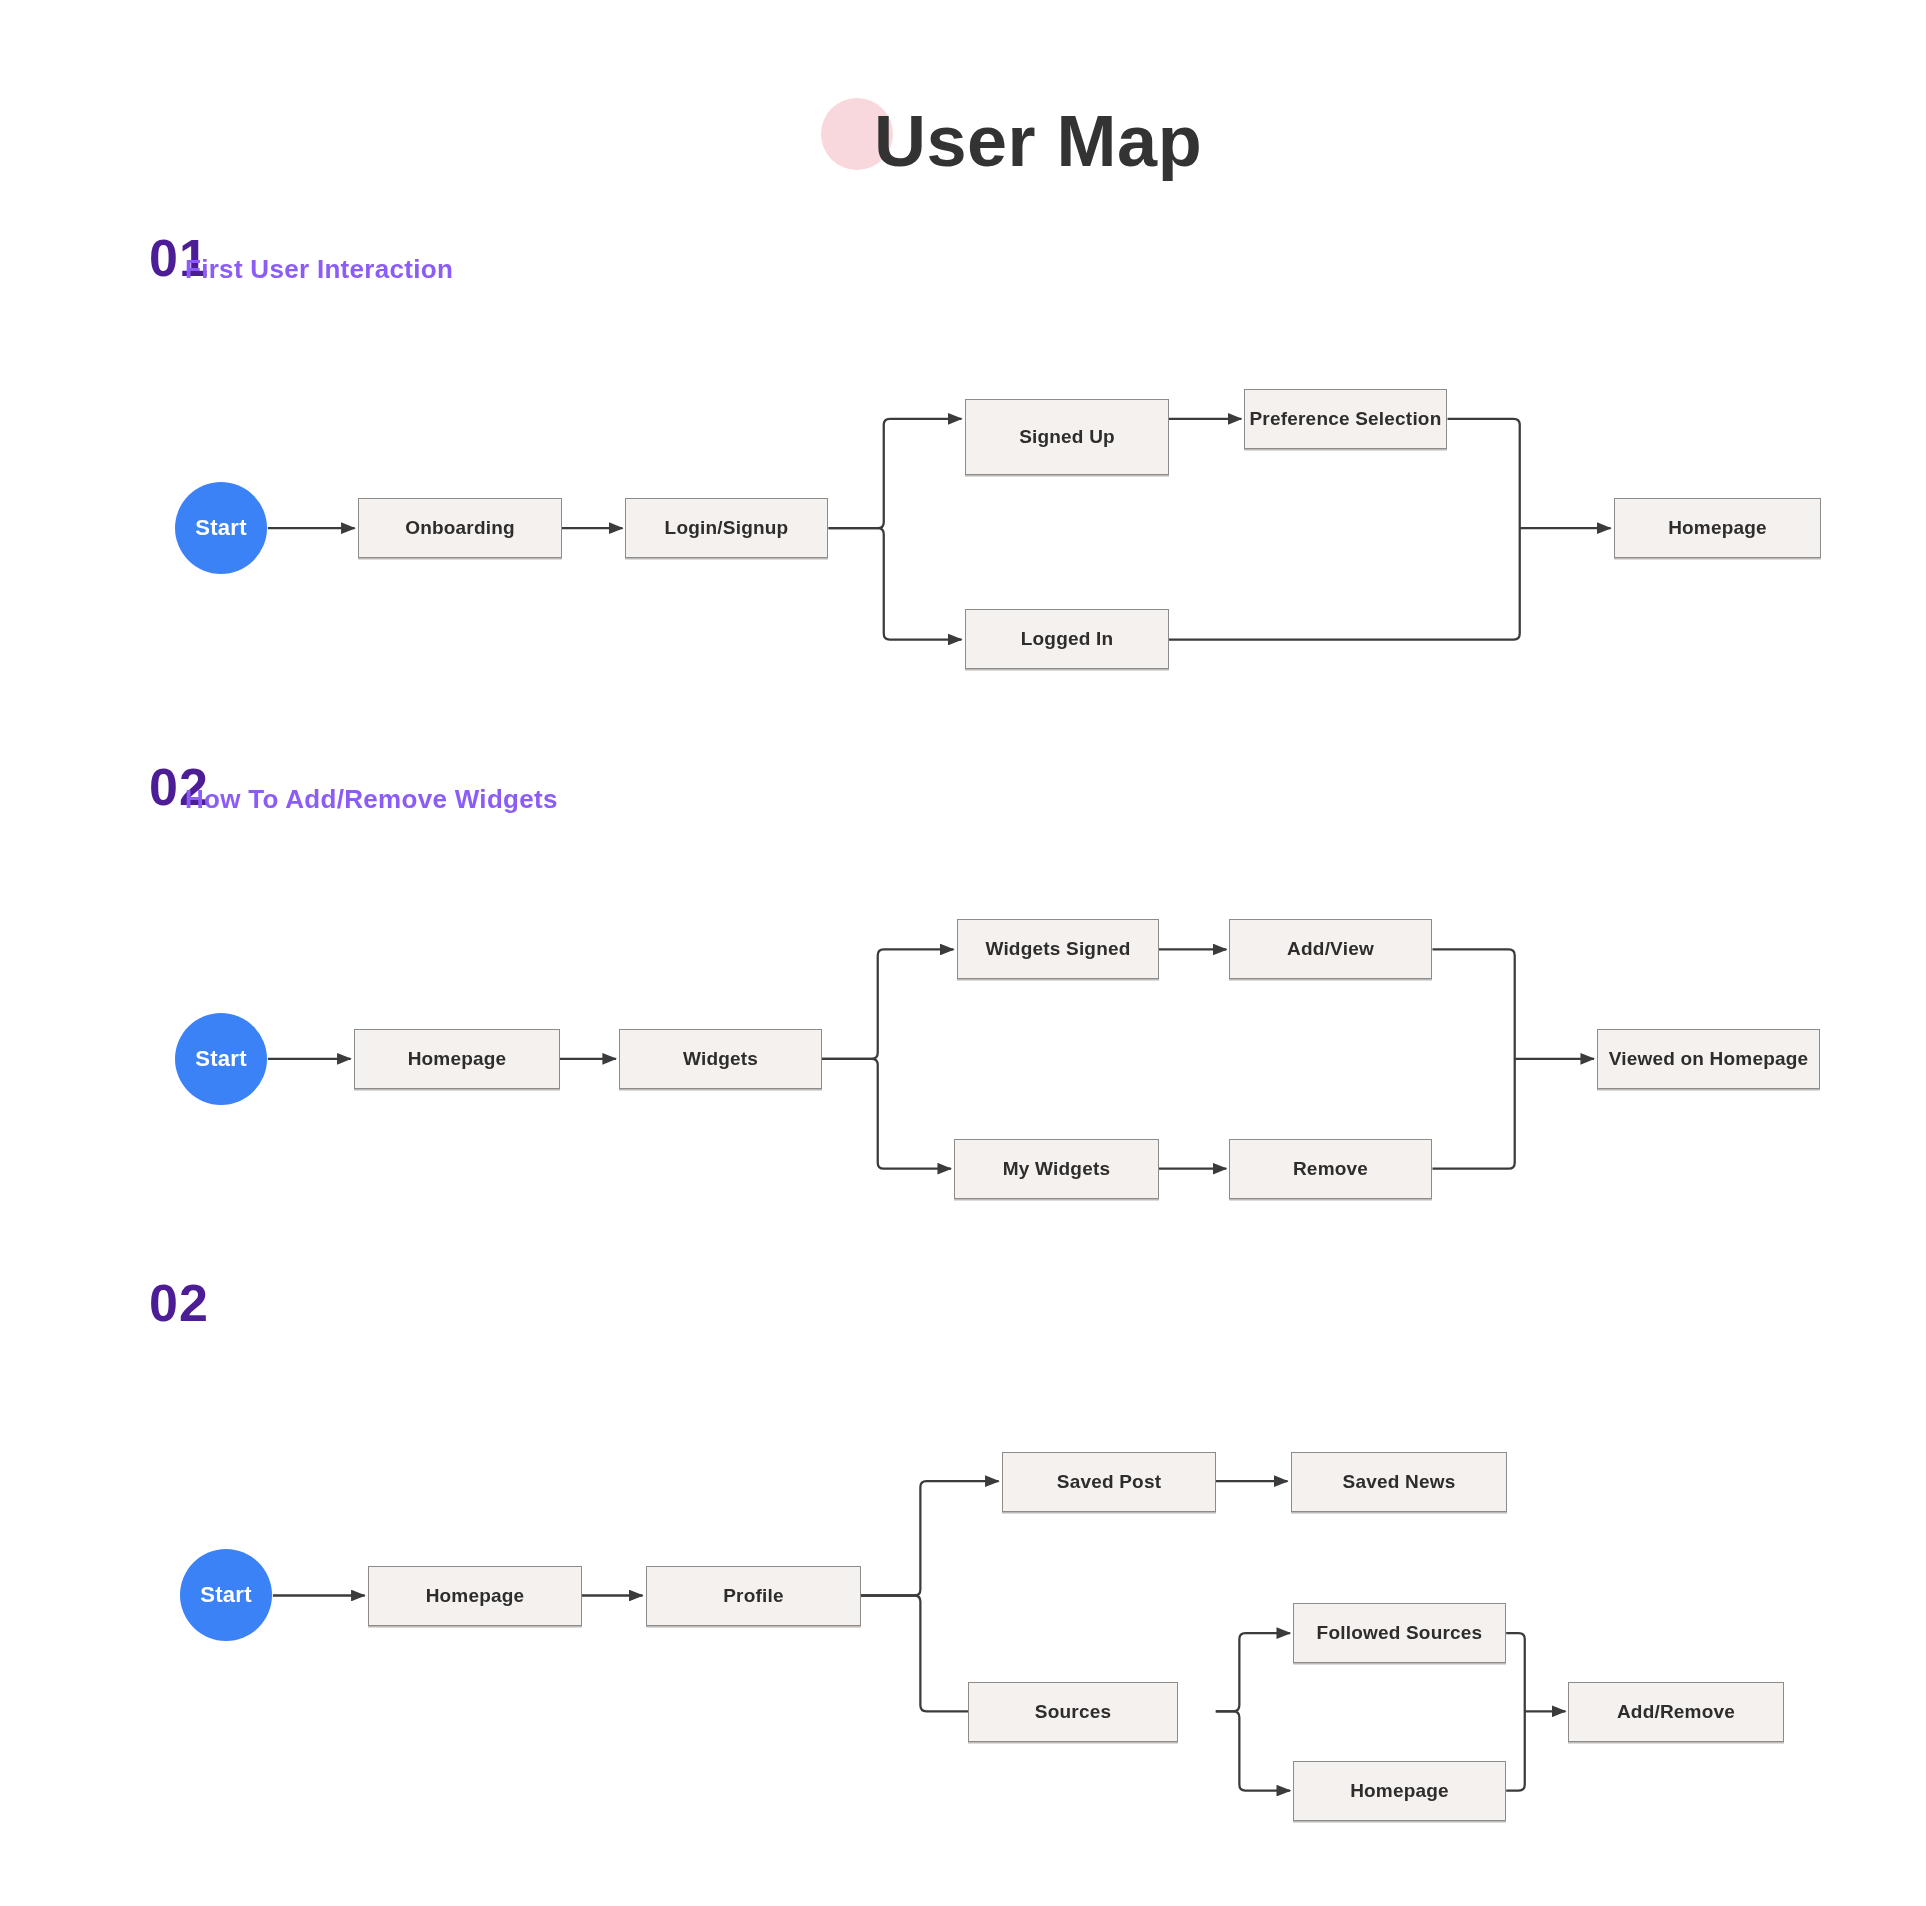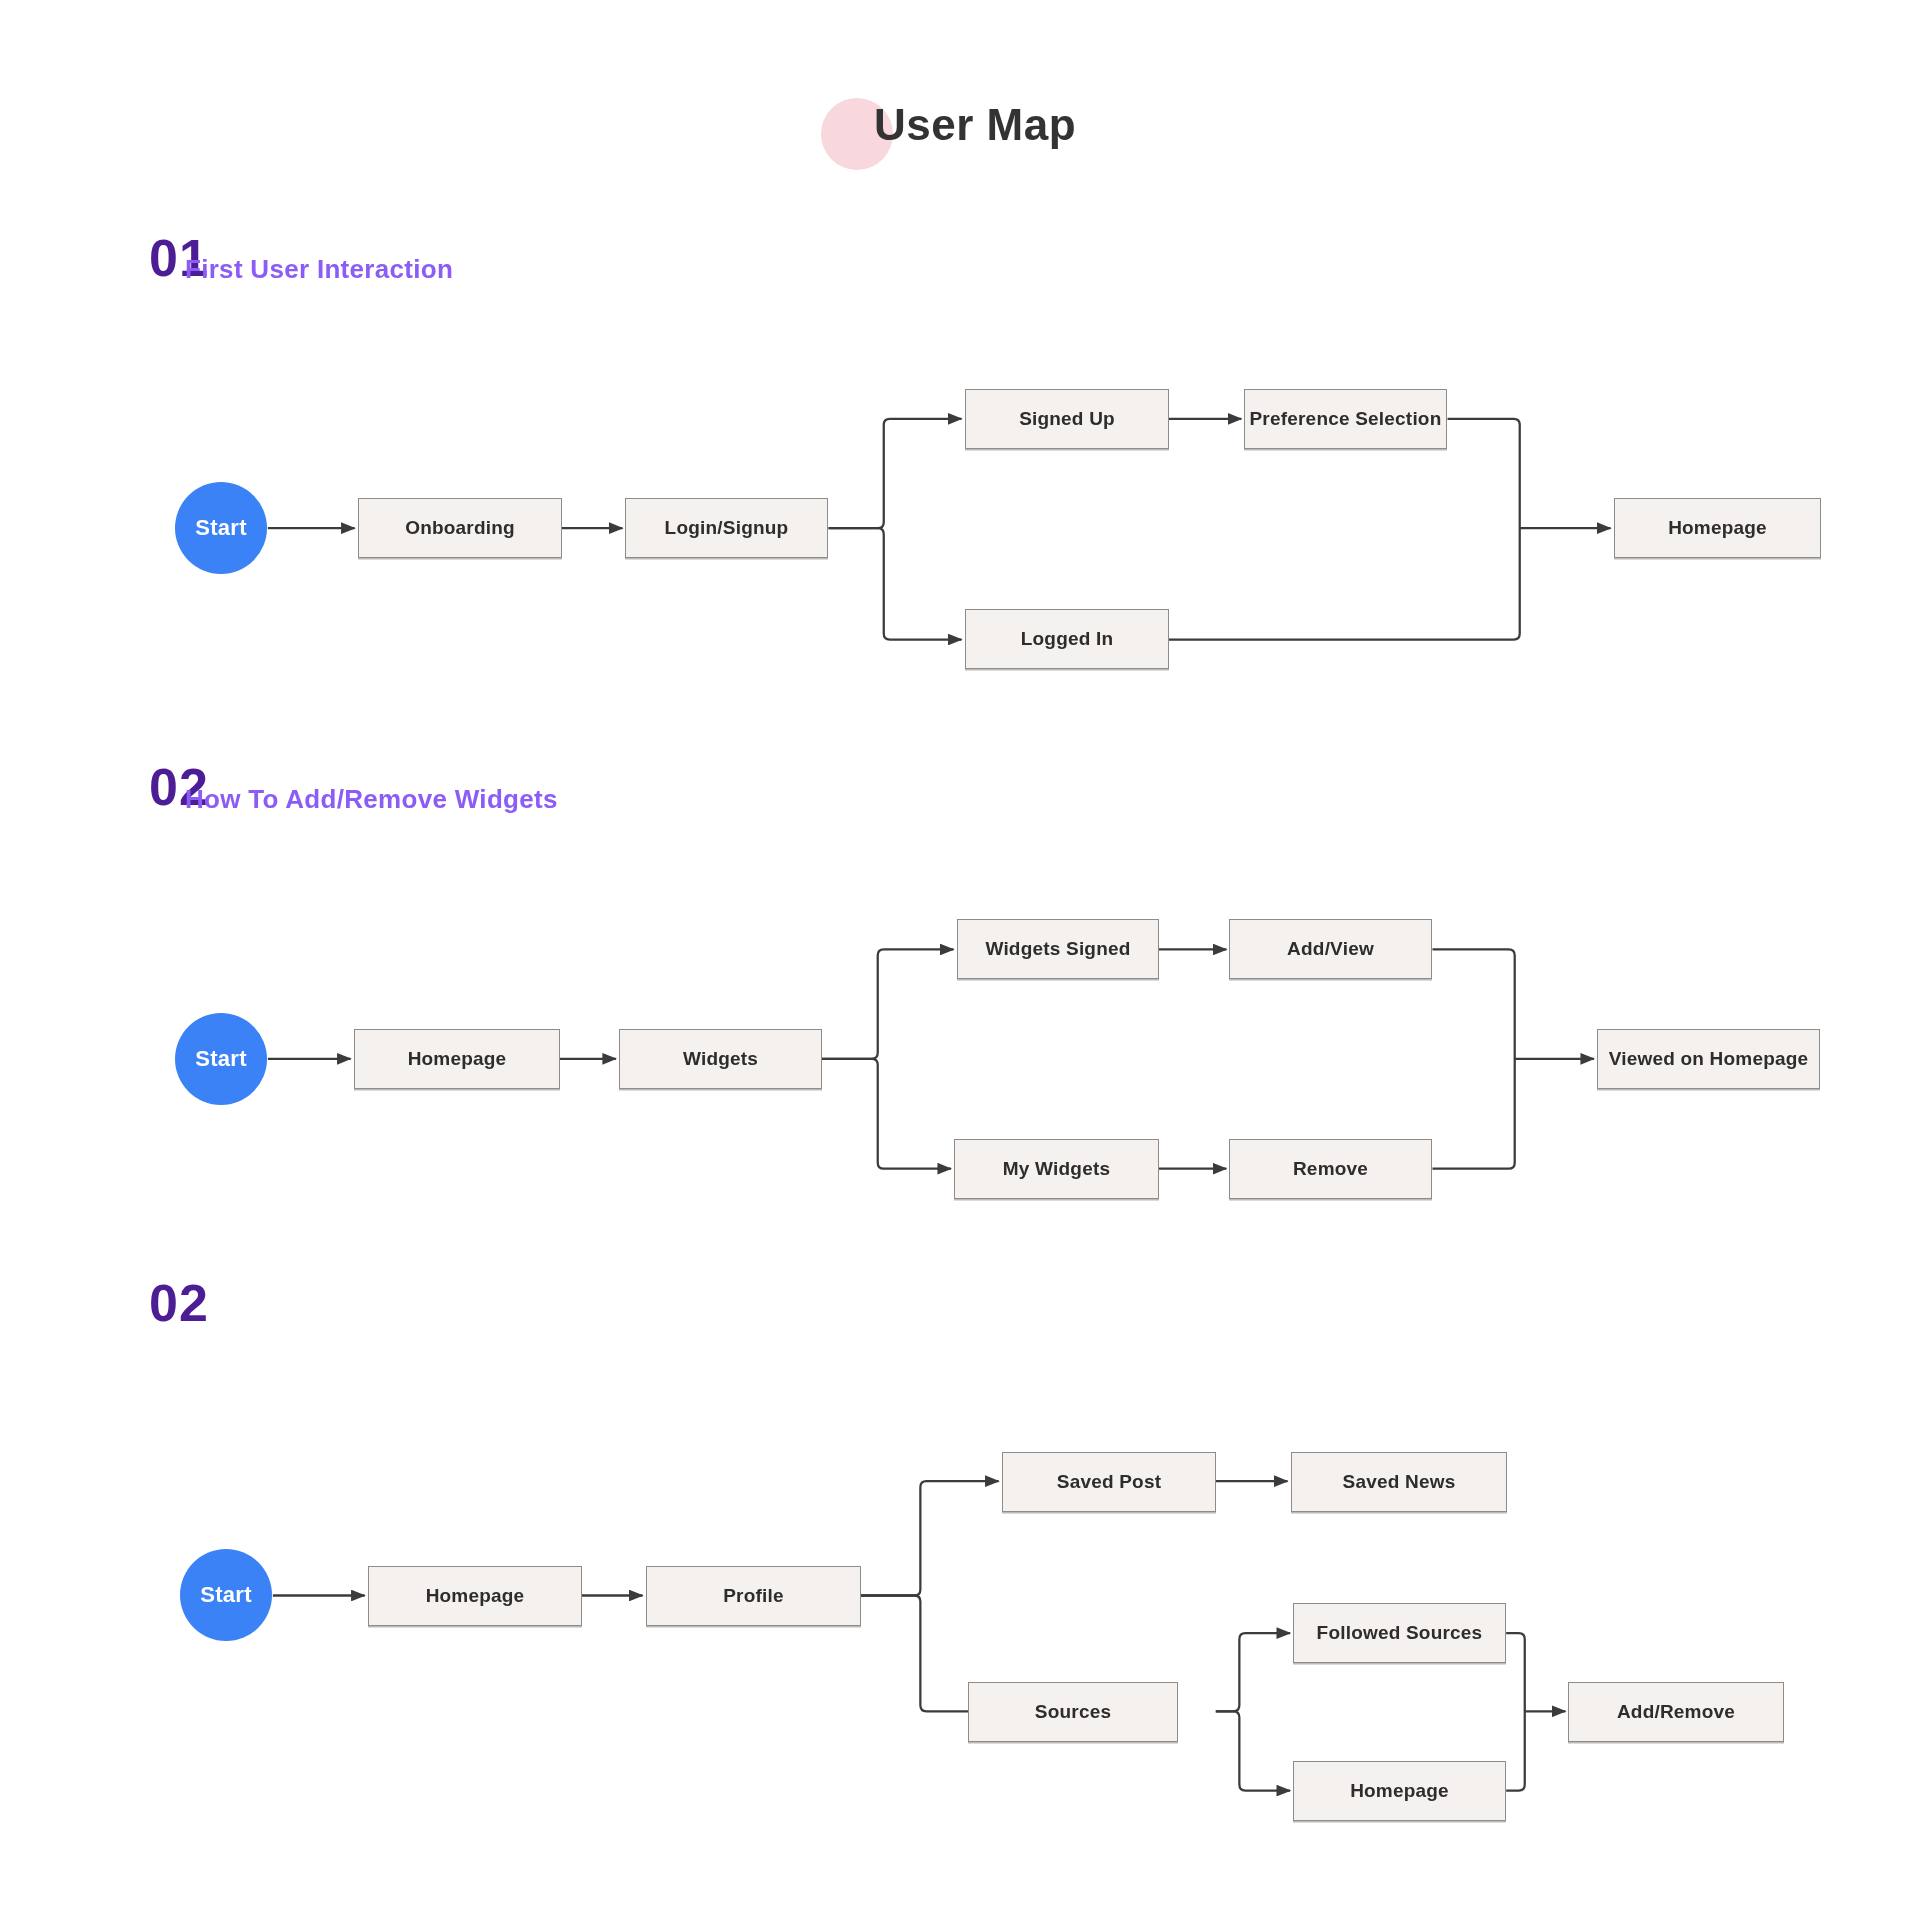--- a/index.html
+++ b/index.html
@@ -2,21 +2,21 @@
 <html style="font-size:8px"><head>
 <meta charset="utf-8">
 <style>
   html,body{margin:0;padding:0;background:#ffffff;}
   #canvas{position:relative;width:1926px;height:1906px;background:#ffffff;overflow:hidden;
           font-family:"Liberation Sans",sans-serif;}
   #edges{position:absolute;left:0;top:0;width:1926px;height:1906px;}
   .title-wrap{position:absolute;left:0;top:0;width:1926px;height:0;}
   .title-circle{position:absolute;left:821px;top:98px;width:72px;height:72px;border-radius:50%;
                 background:#f8d7dd;}
-  .page-title{position:absolute;left:874px;top:100px;font-size:44px;font-weight:600;color:#333333;
+  .page-title{position:absolute;left:874px;top:100px;font-size:72px;font-weight:600;color:#333333;
               letter-spacing:0.5px;white-space:nowrap;}
   .sec-num{position:absolute;font-size:52px;font-weight:700;color:#4c1d95;line-height:52px;
            letter-spacing:1px;white-space:nowrap;}
   .sec-head{position:absolute;font-size:26px;font-weight:600;color:#8b5cf6;line-height:29px;
             white-space:nowrap;letter-spacing:0.3px;}
   .node{position:absolute;box-sizing:border-box;background:#f4f1ef;border:1.5px solid #8e8c8a;
         box-shadow:0 1.5px 0 #bdb9b6;display:flex;align-items:center;justify-content:center;
         font-size:19px;font-weight:700;color:#2e2d2c;text-align:center;letter-spacing:0.2px;}
   .start{position:absolute;width:92px;height:92px;border-radius:50%;background:#3b82f6;
          display:flex;align-items:center;justify-content:center;font-size:22px;font-weight:700;
@@ -68,21 +68,21 @@
     <div class="title-circle"></div>
     <div class="page-title">User Map</div>
   </div>
 
   <div class="sec-num" style="left:149px;top:232px">01</div>
   <div class="sec-head" style="left:185px;top:255px">First User Interaction</div>
 
   <div class="start" style="left:175px;top:482px">Start</div>
   <div class="node" style="left:358px;top:498px;width:204px;height:60px">Onboarding</div>
   <div class="node" style="left:625px;top:498px;width:203px;height:60px">Login/Signup</div>
-  <div class="node" style="left:965px;top:389px;width:204px;height:60px">Signed Up</div>
+  <div class="node" style="left:965px;top:399px;width:204px;height:76px">Signed Up</div>
   <div class="node" style="left:1244px;top:389px;width:203px;height:60px">Preference Selection</div>
   <div class="node" style="left:965px;top:609px;width:204px;height:60px">Logged In</div>
   <div class="node" style="left:1614px;top:498px;width:207px;height:60px">Homepage</div>
 
   <div class="sec-num" style="left:149px;top:761px">02</div>
   <div class="sec-head" style="left:185px;top:785px">How To Add/Remove Widgets</div>
 
   <div class="start" style="left:175px;top:1013px">Start</div>
   <div class="node" style="left:354px;top:1029px;width:206px;height:60px">Homepage</div>
   <div class="node" style="left:619px;top:1029px;width:203px;height:60px">Widgets</div>

